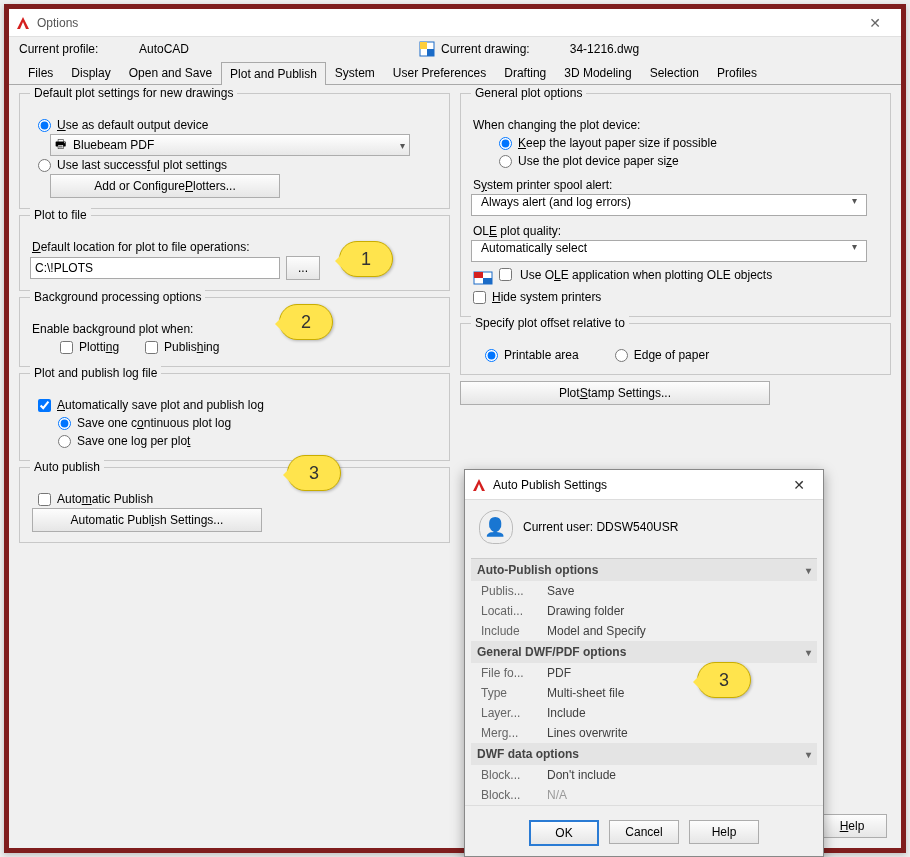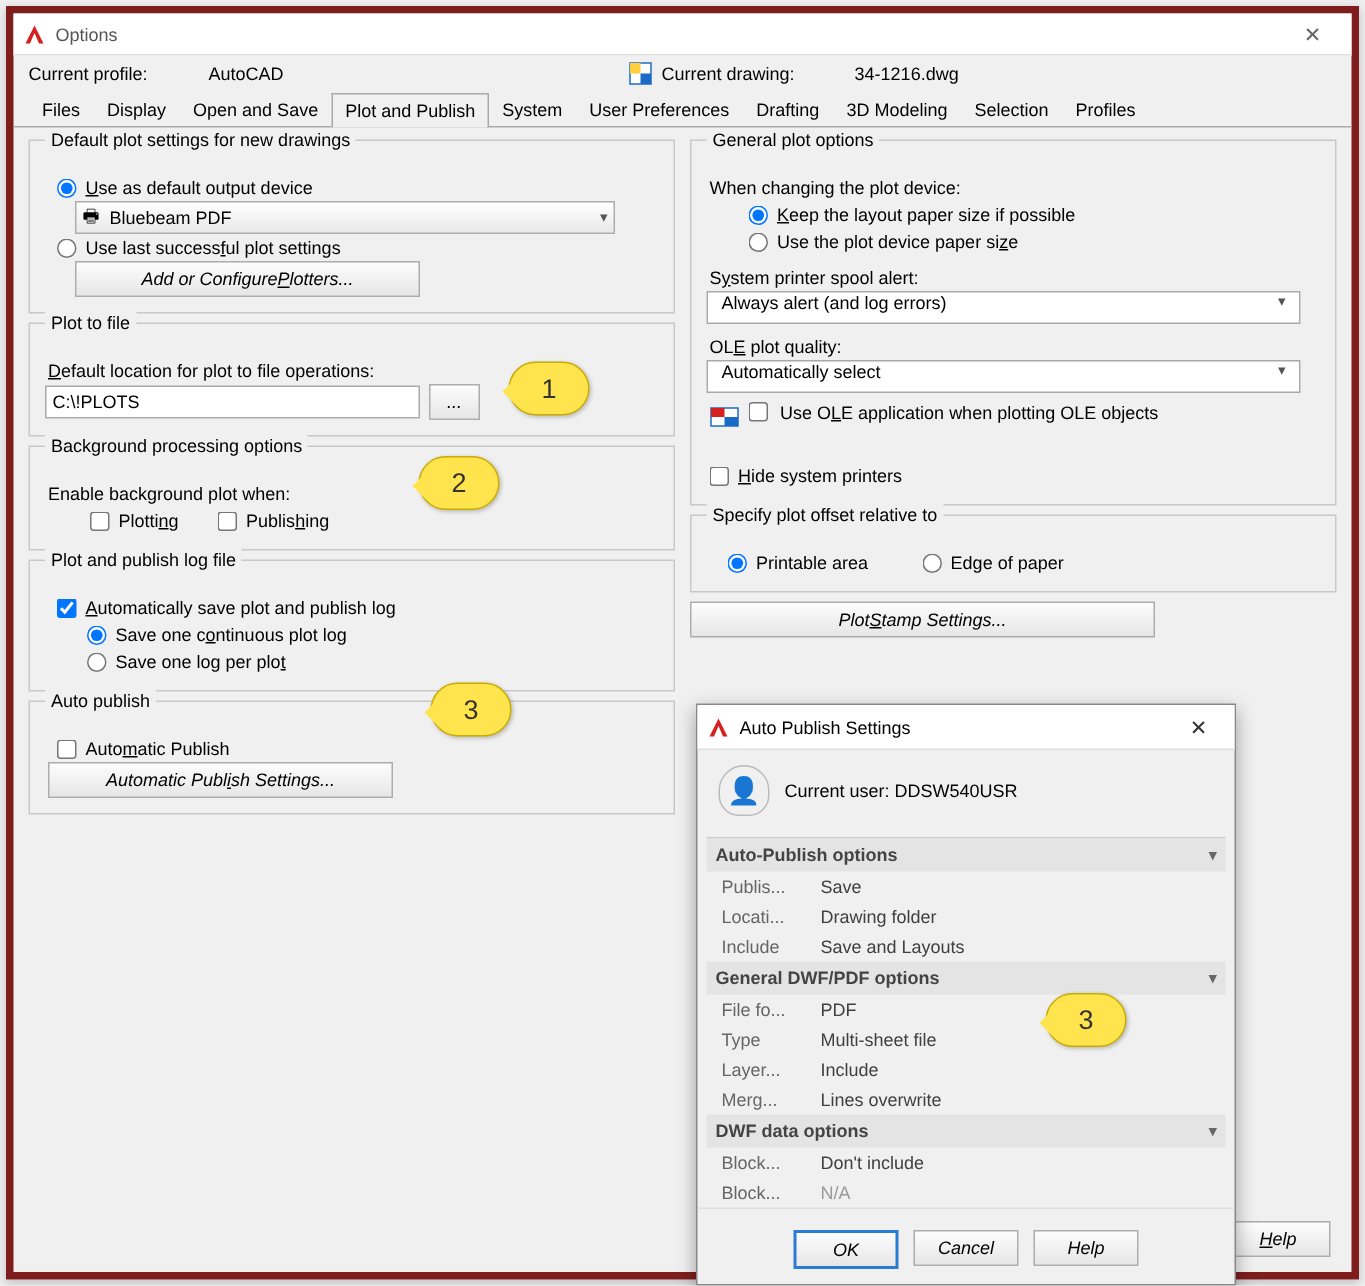--- a/index.html
+++ b/index.html
@@ -19,21 +19,21 @@
   .content { display: flex; padding: 8px 10px; gap: 10px; }
   .col { flex: 1; display: flex; flex-direction: column; gap: 6px; }
   .group { border: 1px solid #c8c8c8; padding: 8px 10px 10px 10px; position: relative; }
   .group-title { position: relative; top: -16px; background: #f0f0f0; padding: 0 4px; display: inline-block; color: #000; margin-bottom: -10px; }
   .radio-row, .check-row { display: flex; align-items: center; gap: 4px; padding: 2px 0 2px 8px; }
   .indent { margin-left: 20px; }
   .combo { display: flex; align-items: center; height: 22px; border: 1px solid #adadad; background: linear-gradient(#fff,#e8e8e8); width: 360px; padding: 0 4px; }
   .combo .ico { width: 14px; margin-right: 4px; }
   .combo .txt { flex: 1; }
   .combo .chev { color: #555; font-size: 10px; }
-  .btn { height: 22px; border: 1px solid #adadad; background: linear-gradient(#fdfdfd,#e6e6e6); padding: 11px 16px; display: inline-flex; align-items: center; justify-content: center; cursor: default; font-style: italic; }
+  .btn { height: 22px; border: 1px solid #adadad; background: linear-gradient(#fdfdfd,#e6e6e6); padding: 11px 16px; display: inline-flex; align-items: center; justify-content: center; cursor: default; }
   .btn-wide { width: 230px; }
   .textbox { height: 22px; border: 1px solid #a9a9a9; background: #fff; padding: 0 4px; display: flex; align-items: center; width: 250px; }
   .browse { width: 24px; }
   .uline { text-decoration: underline; }
   .plain-label { padding: 2px 0 2px 2px; }
   .hr-row { display: flex; gap: 18px; padding-left: 22px; }
   .select { height: 22px; border: 1px solid #a9a9a9; background: #fff; display: flex; align-items: flex-start; padding: 0 9px; width: 396px; }
   .select .txt { flex: 1; }
   .select .chev { color: #555; font-size: 10px; }
   .ole-row { display: flex; align-items: flex-start; gap: 6px; padding-left: 2px; }
@@ -200,21 +200,21 @@
           </div>
         <div class="ole-row" style="margin-top:6px;">
           <svg class="ole-icon" viewBox="0 0 20 20">
               <rect x="1" y="4" width="18" height="12" fill="#fff" stroke="#1a6bc7"></rect>
               <rect x="1" y="4" width="9" height="6" fill="#d5201f"></rect>
               <rect x="10" y="10" width="9" height="6" fill="#1a6bc7"></rect>
             </svg>
           <input type="checkbox" style="">
           <span>Use O<span class="uline">L</span>E application when plotting OLE objects</span>
         </div>
-        <label class="check-row" style="margin-top:20px; padding-left:2px;">
+        <label class="check-row" style="margin-top:0; padding-left:2px;">
             <input type="checkbox" style="">
             <span><span class="uline">H</span>ide system printers</span>
           </label>
       </div>
 
       <div class="group">
         <span class="group-title">Specify plot offset relative to</span>
         <div style="display:flex; gap:28px; padding-left:6px;">
           <label class="radio-row">
               <input type="radio" checked="" style="">
@@ -262,21 +262,21 @@
       <div class="grid-row">
           <div class="k">Publis...</div>
           <div class="v">Save</div>
         </div>
       <div class="grid-row">
           <div class="k">Locati...</div>
           <div class="v">Drawing folder</div>
         </div>
       <div class="grid-row">
           <div class="k">Include</div>
-          <div class="v">Save and Layouts</div>
+          <div class="v">Model and Specify</div>
         </div>
 
       <div class="grid-header">
           <span>General DWF/PDF options</span>
           <span class="chev2">▾</span>
         </div>
       <div class="grid-row">
           <div class="k">File fo...</div>
           <div class="v">PDF</div>
         </div>

